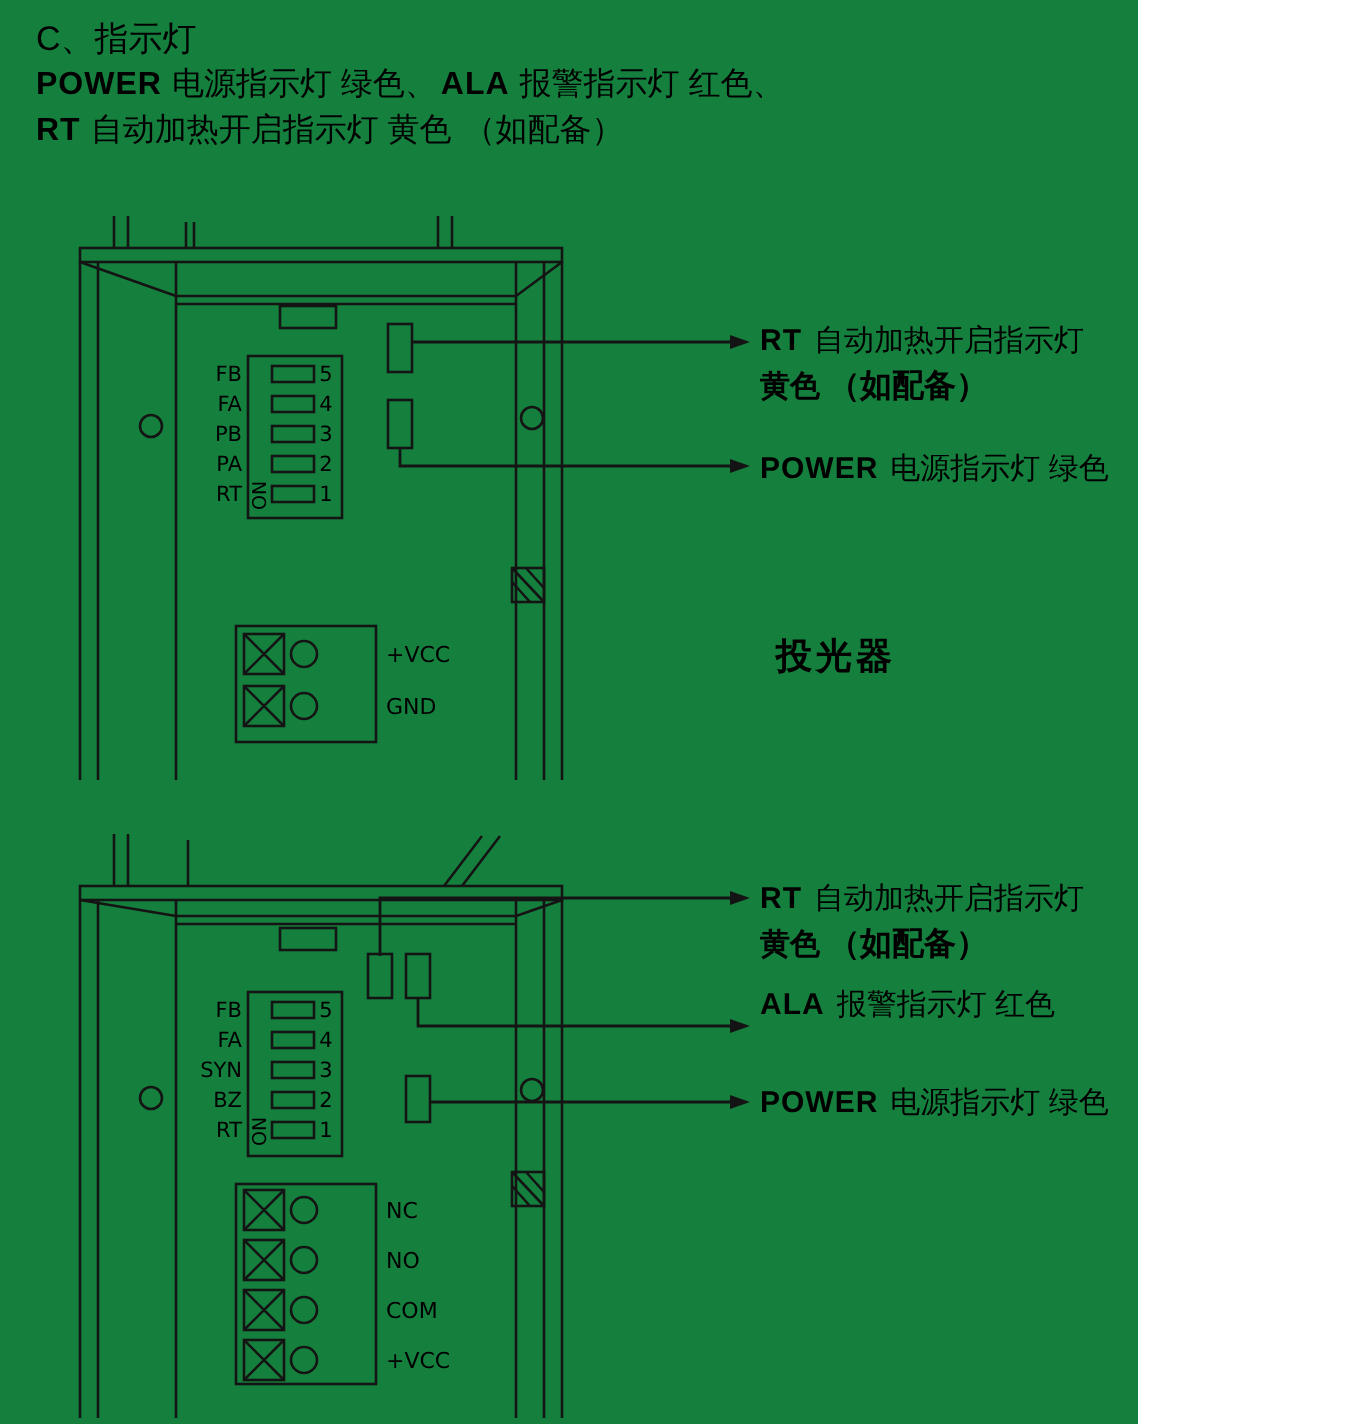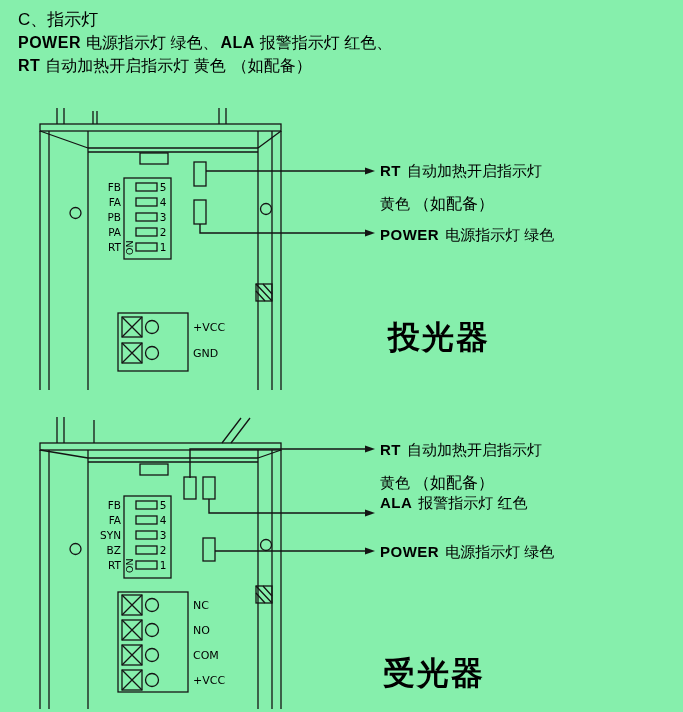--- a/index.html
+++ b/index.html
@@ -1,32 +1,32 @@
 <!DOCTYPE html>
 <html><head>
 <meta charset="utf-8">
 <style>
   * { margin:0; padding:0; box-sizing:border-box; }
   html,body { background:#fff; }
   .page {
-    position:relative; width:683px; height:712px; background:#86efac;
+    position:relative; width:569px; height:712px; background:#15803d;
     font-family:"Liberation Sans","DejaVu Sans",sans-serif; color:#000; overflow:hidden;
   }
   .header { position:absolute; left:18px; top:8px; white-space:nowrap; }
   .h1 { font-size:17px; line-height:23px; }
   .h-line { font-size:16px; line-height:23px; }
   .hcode { font-weight:bold; letter-spacing:.5px; margin-right:5px; }
   .hcode + span { margin-right:2px; }
   .note { font-size:16px; margin-left:4px; }
   .dev { position:absolute; }
   .overlay { position:absolute; left:0; top:0; pointer-events:none; }
   .ann { position:absolute; font-size:15px; line-height:19px; white-space:nowrap; }
   .ann .code { font-weight:bold; font-size:15px; letter-spacing:.5px; margin-right:6px; }
-  .ann-l2 { margin-top:14px; }
-  .device-title { position:absolute; font-size:32px; font-weight:bold; letter-spacing:2px; white-space:nowrap; }
+  .ann-l2 { margin-top:4px;font-weight:bold; }
+  .device-title { position:absolute; font-size:18px; font-weight:bold; letter-spacing:2px; white-space:nowrap; }
   text { fill:#000; font-family:"DejaVu Sans","Liberation Sans",sans-serif; }
 </style>
 </head>
 <body>
 
 <div class="page">
 
   <div class="header">
     <div class="h1">C、指示灯</div>
     <div class="h-line"><span class="hcode">POWER</span><span>电源指示灯 绿色、</span><span class="hcode">ALA</span><span>报警指示灯 红色、</span></div>
@@ -173,15 +173,14 @@
   <div class="ann" style="left:380px;top:440px">
     <div class="ann-l1"><span class="code">RT</span><span>自动加热开启指示灯</span></div>
     <div class="ann-l2"><span>黄色</span><span class="note">（如配备）</span></div>
   </div>
   <div class="ann" style="left:380px;top:493px">
     <div class="ann-l1"><span class="code">ALA</span><span>报警指示灯 红色</span></div>
   </div>
   <div class="ann" style="left:380px;top:542px">
     <div class="ann-l1"><span class="code">POWER</span><span>电源指示灯 绿色</span></div>
   </div>
-  <div class="device-title" style="left:383px;top:652px">受光器</div>
 
 </div>
 
 </body></html>

